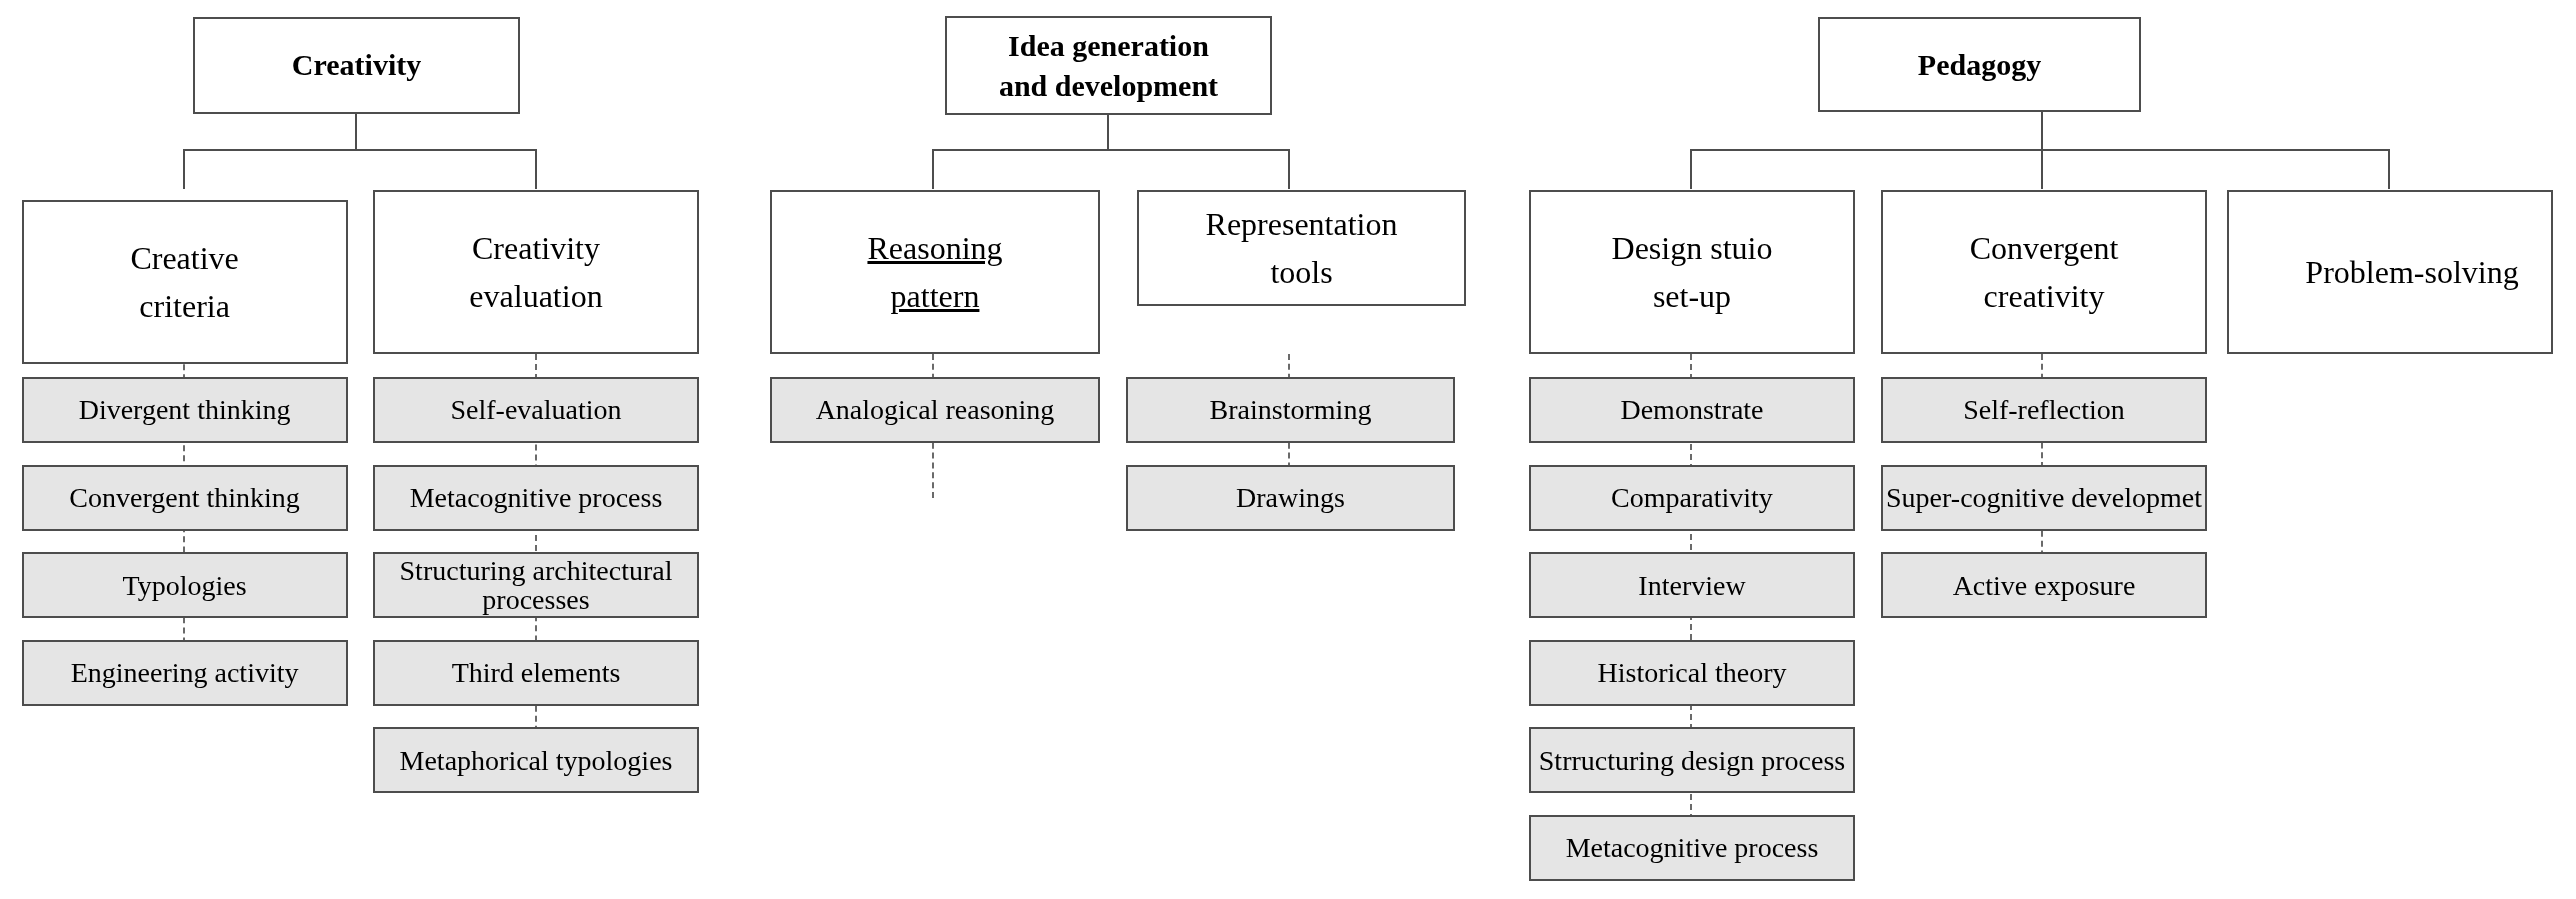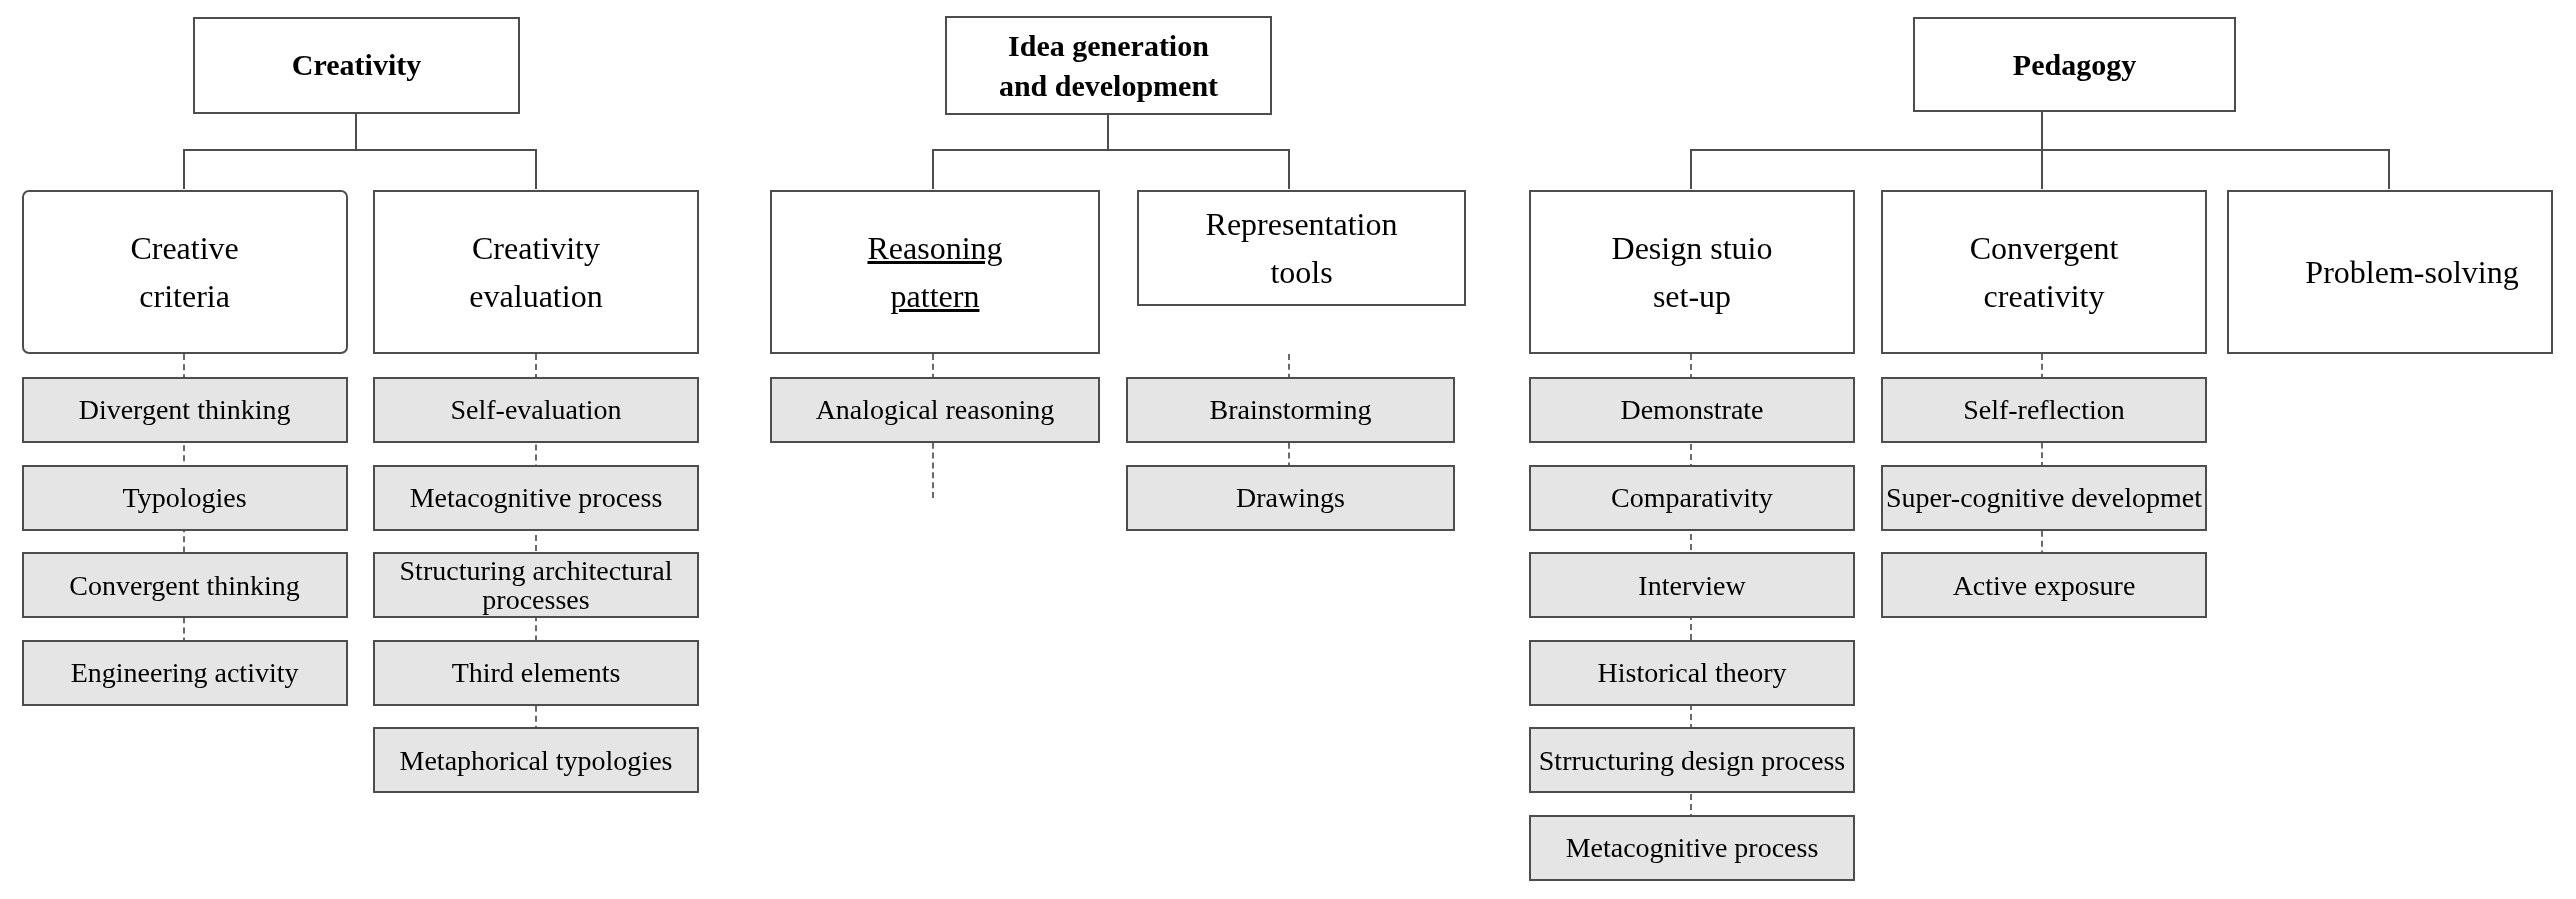--- a/index.html
+++ b/index.html
@@ -30,29 +30,29 @@
 <div id="canvas">
 
   <div class="vline" style="left:355px;top:113px;height:36px;"></div>
   <div class="hline" style="left:183px;top:149px;width:354px;"></div>
   <div class="vline" style="left:183px;top:149px;height:40px;"></div>
   <div class="vline" style="left:535px;top:149px;height:40px;"></div>
   <div class="dline" style="left:183px;top:354px;height:320px;"></div>
   <div class="dline" style="left:535px;top:354px;height:408px;"></div>
 
   <div class="box lv1" style="left:193px;top:16.6px;width:327px;height:97px;">Creativity</div>
-  <div class="box lv2" style="left:21.6px;top:190px;width:326px;height:164px;border-radius:7px;">Creative
+  <div class="box lv2" style="left:21.6px;top:200px;width:326px;height:164px;">Creative
 criteria</div>
   <div class="box lv2" style="left:373px;top:190px;width:326px;height:164px;">Creativity
 evaluation</div>
 
   <div class="col" style="left:21.6px;top:377px;width:326px;">
     <div class="leaf">Divergent thinking</div>
+    <div class="leaf">Convergent thinking</div>
     <div class="leaf">Typologies</div>
-    <div class="leaf">Convergent thinking</div>
     <div class="leaf">Engineering activity</div>
   </div>
 
   <div class="col" style="left:373px;top:377px;width:326px;">
     <div class="leaf">Self-evaluation</div>
     <div class="leaf">Metacognitive process</div>
     <div class="leaf">Structuring architectural processes</div>
     <div class="leaf">Third elements</div>
     <div class="leaf">Metaphorical typologies</div>
   </div>
@@ -81,21 +81,21 @@
   </div>
 
   <div class="vline" style="left:2041px;top:112px;height:37px;"></div>
   <div class="hline" style="left:1690px;top:149px;width:700px;"></div>
   <div class="vline" style="left:1690px;top:149px;height:40px;"></div>
   <div class="vline" style="left:2041px;top:149px;height:40px;"></div>
   <div class="vline" style="left:2388px;top:149px;height:40px;"></div>
   <div class="dline" style="left:1690px;top:354px;height:496px;"></div>
   <div class="dline" style="left:2041px;top:354px;height:232px;"></div>
 
-  <div class="box lv1" style="left:1913px;top:17.3px;width:323px;height:95px;text-align:right;">Pedagogy</div>
+  <div class="box lv1" style="left:1818px;top:17.3px;width:323px;height:95px;text-align:right;">Pedagogy</div>
   <div class="box lv2" style="left:1529px;top:190px;width:326px;height:164px;">Design stuio
 set-up</div>
   <div class="box lv2" style="left:1881px;top:190px;width:326px;height:164px;">Convergent
 creativity</div>
   <div class="box lv2" style="left:2227px;top:190px;width:326px;height:164px;padding-left:44px;">Problem-solving</div>
 
   <div class="col" style="left:1529px;top:377px;width:326px;">
     <div class="leaf">Demonstrate</div>
     <div class="leaf">Comparativity</div>
     <div class="leaf">Interview</div>

